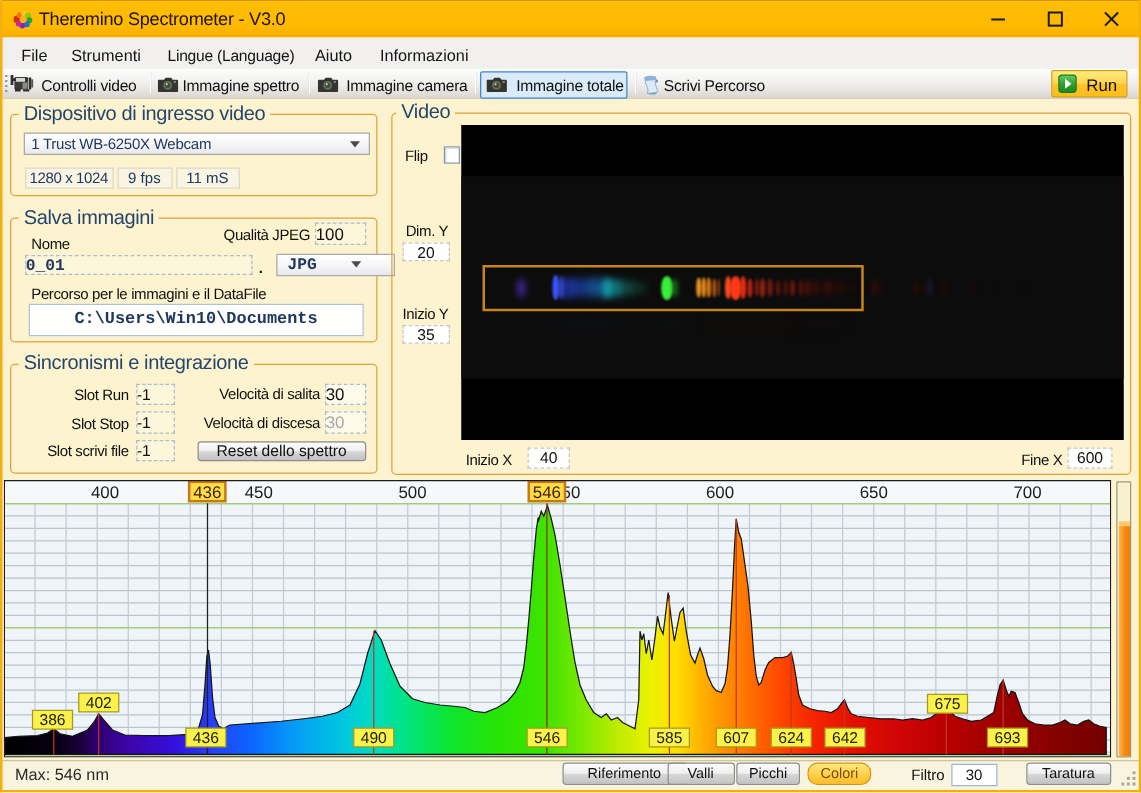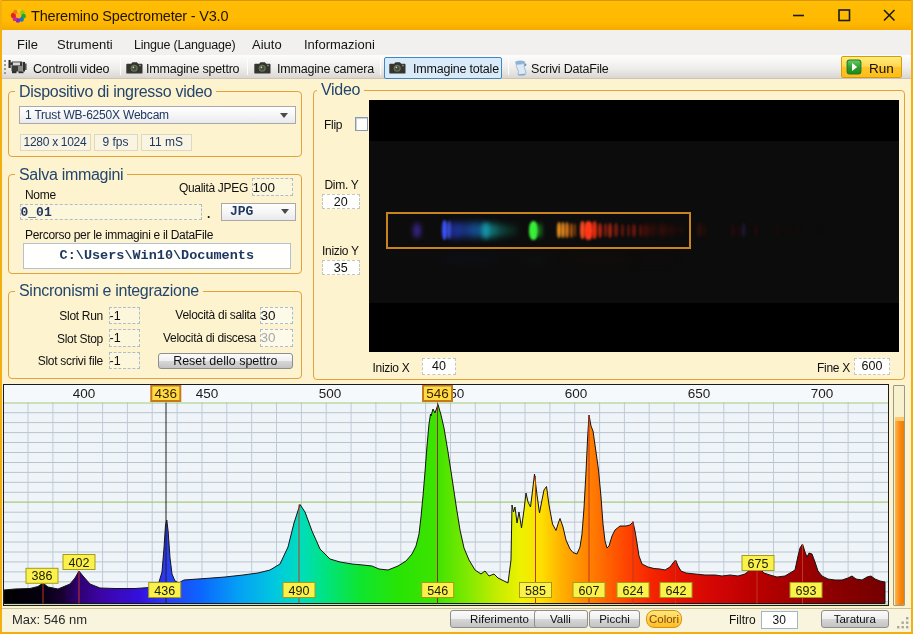--- a/index.html
+++ b/index.html
@@ -93,21 +93,21 @@
 <use href="#cam"></use>
 </svg>
 <div class="abs titem" style="left:413px">Immagine totale</div>
 <div class="abs tsep" style="left:508px"></div>
 <svg class="abs" style="left:512px;top:58.5px" width="18" height="17" viewBox="0 0 18 17">
 <path d="M3.5 2.5 Q8 0.8 12.5 2.2 Q13.5 3.4 12.8 4.6 L4.2 5.4 Q2.6 3.8 3.5 2.5 Z" fill="#8fb3d6"></path>
 <path d="M4.2 5.4 L12.8 4.6 Q11.2 8.2 13.2 11 Q14.6 13.4 13.6 15 L6 15.8 Q7.2 12.6 5.4 9.8 Q3.8 7.4 4.2 5.4 Z" fill="#dce9f6" stroke="#84a7c9" stroke-width="0.7"></path>
 <path d="M12.8 4.6 Q14.8 4.2 14.4 6.2 Q13.2 7.6 12.2 7 Q12.6 5.6 12.8 4.6 Z" fill="#6d94bb"></path>
 <path d="M6 15.8 L13.6 15 Q13.2 16.8 10.8 16.6 L7 16.4 Q6.2 16.2 6 15.8 Z" fill="#7ba0c4"></path>
 </svg>
-<div class="abs titem" style="left:531px">Scrivi DataFile</div>
+<div class="abs titem" style="left:531px">Scrivi Percorso</div>
 <div class="abs" style="left:840.5px;top:56px;width:61px;height:21.5px;background:linear-gradient(180deg,#ffec80,#ffd54e 48%,#fec42c 52%,#fdbd1a);border:1px solid #d89b08;border-radius:2px"></div>
 <svg class="abs" style="left:846px;top:59px" width="16" height="16" viewBox="0 0 16 16">
 <rect x="0.6" y="0.6" width="14.8" height="14.8" rx="3" fill="#1f7a1f"></rect>
 <rect x="1.6" y="1.6" width="12.8" height="12.8" rx="2.2" fill="url(#gg)"></rect>
 <defs>
       <linearGradient id="gg" x1="0" y1="0" x2="0" y2="1">
         <stop offset="0" stop-color="#66c966"></stop>
         <stop offset="0.5" stop-color="#2fa12f"></stop>
         <stop offset="1" stop-color="#1d8a1d"></stop>
       </linearGradient>
@@ -124,21 +124,21 @@
 <div class="abs ibox" style="left:93.5px;top:134px;width:44px;height:16.5px;line-height:15px;font-size:12px">9 fps</div>
 <div class="abs ibox" style="left:140.5px;top:134px;width:51px;height:16.5px;line-height:15px;font-size:12px">11 mS</div>
 
 <div class="abs grp" style="left:7.5px;top:174px;width:294px;height:100px"></div>
 <div class="abs glab" style="left:15px;top:167.5px">Salva immagini</div>
 <div class="abs lbl" style="left:25px;top:188px">Nome</div>
 <div class="abs lbl" style="left:139px;top:181px;width:109px;text-align:right">Qualità JPEG</div>
 <div class="abs dash" style="left:251.5px;top:177.5px;width:41px;height:18px;line-height:17px;font-size:13.5px">100</div>
 <div class="abs dash" style="left:19.5px;top:204px;width:182px;height:16px;line-height:15px"><span class="mono" style="font-weight:bold;color:#203860;font-size:13px">0_01</span></div>
 <div class="abs lbl" style="left:207px;top:207px;font-weight:bold">.</div>
-<div class="abs combo" style="left:221px;top:203px;width:75px;height:17.5px"><span class="mono" style="font-weight:bold;font-size:13px;margin-left:8px;line-height:16px">JPG</span></div>
+<div class="abs combo" style="left:221px;top:203px;width:95px;height:17.5px"><span class="mono" style="font-weight:bold;font-size:13px;margin-left:8px;line-height:16px">JPG</span></div>
 <div class="abs arr" style="left:281px;top:209px"></div>
 <div class="abs lbl" style="left:25px;top:228px">Percorso per le immagini e il DataFile</div>
 <div class="abs" style="left:22.8px;top:243px;width:268px;height:25.5px;background:#fffffd;border:1px solid #b2c2d2"></div>
 <div class="abs mono" style="left:22.8px;top:248px;width:268px;text-align:center;font-weight:bold;font-size:13.5px;color:#203860">C:\Users\Win10\Documents</div>
 
 <div class="abs grp" style="left:7.5px;top:290.5px;width:294px;height:88.5px"></div>
 <div class="abs glab" style="left:15px;top:284px">Sincronismi e integrazione</div>
 <div class="abs lbl" style="left:0;top:309px;width:103px;text-align:right">Slot Run</div>
 <div class="abs dash" style="left:108.5px;top:306.5px;width:31.5px;height:17.5px;line-height:16px">-1</div>
 <div class="abs lbl" style="left:0;top:331.5px;width:103px;text-align:right">Slot Stop</div>
@@ -360,21 +360,21 @@
 <div class="abs" style="left:893px;top:385px;width:12px;height:220.5px;background:#f8f1ce;border:1px solid #9a9a8a;border-radius:1px">
 <i style="position:absolute;left:0.5px;top:34px;width:9px;height:184.5px;background:linear-gradient(90deg,#ffb44e,#f88a10 55%,#ef7c02);border-radius:1px"></i>
 <i style="position:absolute;left:0.5px;top:31px;width:9px;height:4px;background:#fdc96c"></i>
 </div>
 
 <div class="abs" style="left:2px;top:608px;width:909px;height:24px;background:#f8f4de;border-top:1px solid #ccc49c"></div>
 <div class="abs" style="left:12px;top:612px;font-size:13px;color:#2a2a2a">Max: 546 nm</div>
 <div class="abs btn sbtn" style="left:449.5px;width:100px">Riferimento</div>
 <div class="abs btn sbtn" style="left:533.5px;width:54px">Valli</div>
 <div class="abs btn sbtn" style="left:589px;width:51px">Picchi</div>
-<div class="abs sbtn" style="position:absolute;left:646px;width:36px;background:linear-gradient(180deg,#ffe87e,#ffd14e 50%,#fdbe24);border:1px solid #d8940e;border-radius:8px;text-align:center;color:#7c4a08">Colori</div>
+<div class="abs sbtn" style="position:absolute;left:646px;width:51px;background:linear-gradient(180deg,#ffe87e,#ffd14e 50%,#fdbe24);border:1px solid #d8940e;border-radius:8px;text-align:center;color:#7c4a08">Colori</div>
 <div class="abs" style="left:729px;top:612.5px;font-size:12px">Filtro</div>
 <div class="abs" style="left:761px;top:610.5px;width:36.5px;height:18px;background:#fff;border:1px solid #9fb4cf;text-align:center;font-size:12px;line-height:17px">30</div>
 <div class="abs btn sbtn" style="left:821px;width:67.5px">Taratura</div>
 <svg class="abs" style="left:897px;top:617px" width="13" height="13" viewBox="0 0 13 13">
 <g fill="#a8a89a">
       <rect x="9" y="0" width="2.4" height="2.4"></rect>
       <rect x="9" y="4.5" width="2.4" height="2.4"></rect>
       <rect x="4.5" y="4.5" width="2.4" height="2.4"></rect>
       <rect x="9" y="9" width="2.4" height="2.4"></rect>
       <rect x="4.5" y="9" width="2.4" height="2.4"></rect>

